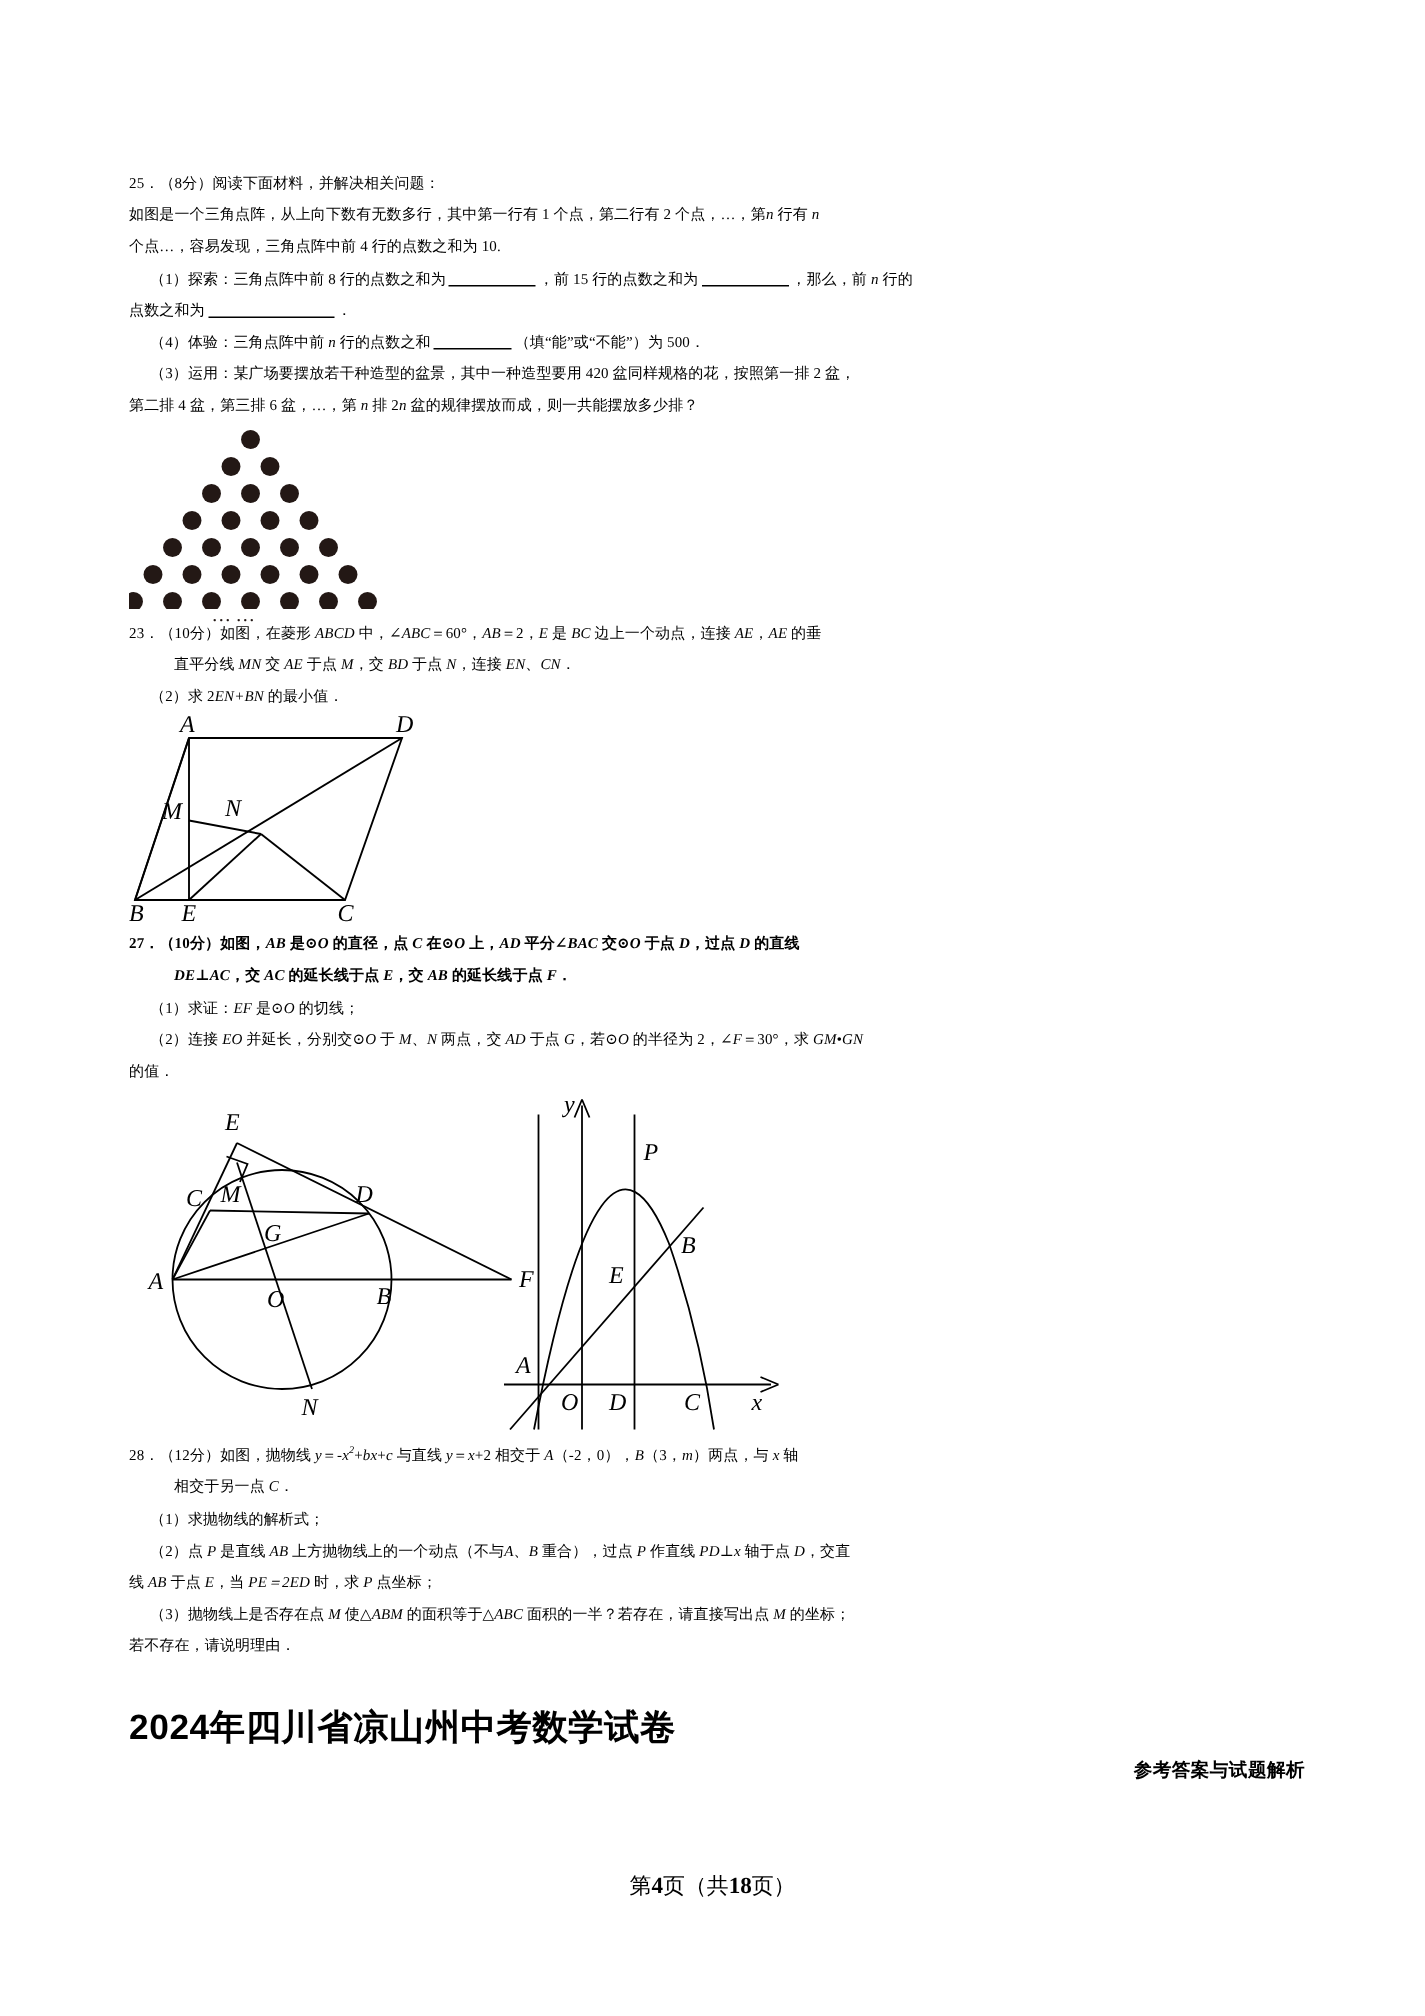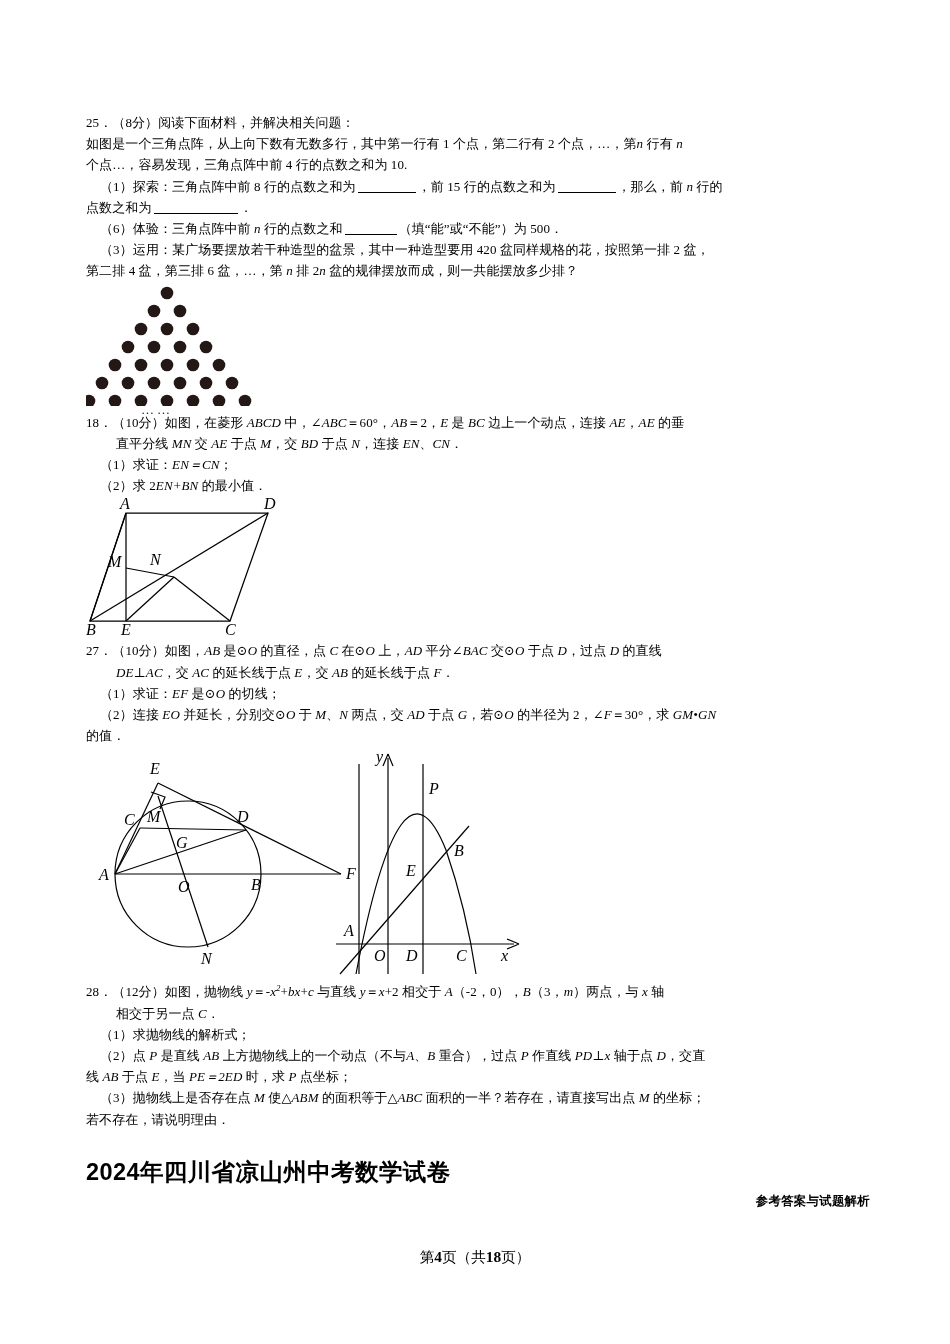--- a/index.html
+++ b/index.html
@@ -24,21 +24,21 @@
     background: #fff;
   }
   .content {
     position: absolute;
     left: 86px;
     top: 112px;
     width: 784px;
   }
   
   .q {
-    font-size: 13px;
+    font-size: 10px;
     line-height: 21.2px;
     text-align: justify;
     letter-spacing: 0.1px;
   }
   .hang {
     padding-left: 22px;
     text-indent: -22px;
   }
   .sub {
     padding-left: 14px;
@@ -119,21 +119,21 @@
       <span>如图是一个三角点阵，从上向下数有无数多行，其中第一行有 1 个点，第二行有 2 个点，…，第</span><span class="ital">n</span><span> 行有 </span><span class="ital">n</span><br>
       <span>个点…，容易发现，三角点阵中前 4 行的点数之和为 10.</span>
     </div>
     <div class="q sub">
       <span>（1）探索：三角点阵中前 8 行的点数之和为</span><span class="blank-s"></span><span>，前 15 行的点数之和为</span><span class="blank-s"></span><span>，那么，前 </span><span class="ital">n</span><span> 行的</span>
     </div>
     <div class="q">
       <span>点数之和为</span><span class="blank-m"></span><span>．</span>
     </div>
     <div class="q sub">
-      <span>（6）体验：三角点阵中前 </span><span class="ital">n</span><span> 行的点数之和</span><span class="blank-u"></span><span>（填“能”或“不能”）为 500．</span>
+      <span>（4）体验：三角点阵中前 </span><span class="ital">n</span><span> 行的点数之和</span><span class="blank-u"></span><span>（填“能”或“不能”）为 500．</span>
     </div>
     <div class="q sub hang" style="padding-left:14px;text-indent:0;">
       <span>（3）运用：某广场要摆放若干种造型的盆景，其中一种造型要用 420 盆同样规格的花，按照第一排 2 盆，</span>
     </div>
     <div class="q">
       <span>第二排 4 盆，第三排 6 盆，…，第 </span><span class="ital">n</span><span> 排 2</span><span class="ital">n</span><span> 盆的规律摆放而成，则一共能摆放多少排？</span>
     </div>
 
     <div class="fig" style="margin-top:2px;">
       <svg width="200" height="122" viewBox="0 0 200 122">
@@ -167,25 +167,22 @@
             <circle cx="133" cy="117" r="6.3"></circle>
             <circle cx="159" cy="117" r="6.3"></circle>
         </g>
       </svg>
       <div style="position:absolute;left:55px;top:118px;font-size:13px;letter-spacing:3px;color:#231815;">
         <span>……</span>
       </div>
     </div>
 
     <div class="q hang" style="margin-top:6px;">
-      <span>18．</span><span>（10分）</span><span>如图，在菱形 </span><span class="ital">ABCD</span><span> 中，∠</span><span class="ital">ABC</span><span>＝60°，</span><span class="ital">AB</span><span>＝2，</span><span class="ital">E</span><span> 是 </span><span class="ital">BC</span><span> 边上一个动点，连接 </span><span class="ital">AE</span><span>，</span><span class="ital">AE</span><span> 的垂</span><br>
+      <span>23．</span><span>（10分）</span><span>如图，在菱形 </span><span class="ital">ABCD</span><span> 中，∠</span><span class="ital">ABC</span><span>＝60°，</span><span class="ital">AB</span><span>＝2，</span><span class="ital">E</span><span> 是 </span><span class="ital">BC</span><span> 边上一个动点，连接 </span><span class="ital">AE</span><span>，</span><span class="ital">AE</span><span> 的垂</span><br>
       <span style="display:inline-block;width:8px;"></span><span>直平分线 </span><span class="ital">MN</span><span> 交 </span><span class="ital">AE</span><span> 于点 </span><span class="ital">M</span><span>，交 </span><span class="ital">BD</span><span> 于点 </span><span class="ital">N</span><span>，连接 </span><span class="ital">EN</span><span>、</span><span class="ital">CN</span><span>．</span>
-    </div>
-    <div class="q sub">
-      <span>（1）求证：</span><span class="ital">EN＝CN</span><span>；</span>
     </div>
     <div class="q sub">
       <span>（2）求 2</span><span class="ital">EN+BN</span><span> 的最小值．</span>
     </div>
 
     <div class="fig" style="margin-top:1px;">
       <svg width="230" height="140" viewBox="0 0 230 140">
         <g stroke="#000" stroke-width="1.25" fill="none">
 
           <path d="M40 16 L182 16 L144 124 L4 124 Z"></path>
@@ -207,21 +204,21 @@
           <text x="178" y="12">D</text>
           <text x="22" y="70">M</text>
           <text x="64" y="68">N</text>
           <text x="0" y="138">B</text>
           <text x="35" y="138">E</text>
           <text x="139" y="138">C</text>
         </g>
       </svg>
     </div>
 
-    <div class="q hang" style="margin-top:3px;">
+    <div class="q hang" style="margin-top:3px;font-weight:bold;">
       <span>27．</span><span>（10分）</span><span>如图，</span><span class="ital">AB</span><span> 是⊙</span><span class="ital">O</span><span> 的直径，点 </span><span class="ital">C</span><span> 在⊙</span><span class="ital">O</span><span> 上，</span><span class="ital">AD</span><span> 平分∠</span><span class="ital">BAC</span><span> 交⊙</span><span class="ital">O</span><span> 于点 </span><span class="ital">D</span><span>，过点 </span><span class="ital">D</span><span> 的直线</span><br>
       <span style="display:inline-block;width:8px;"></span><span class="ital">DE</span><span>⊥</span><span class="ital">AC</span><span>，交 </span><span class="ital">AC</span><span> 的延长线于点 </span><span class="ital">E</span><span>，交 </span><span class="ital">AB</span><span> 的延长线于点 </span><span class="ital">F</span><span>．</span>
     </div>
     <div class="q sub">
       <span>（1）求证：</span><span class="ital">EF</span><span> 是⊙</span><span class="ital">O</span><span> 的切线；</span>
     </div>
     <div class="q sub">
       <span>（2）连接 </span><span class="ital">EO</span><span> 并延长，分别交⊙</span><span class="ital">O</span><span> 于 </span><span class="ital">M</span><span>、</span><span class="ital">N</span><span> 两点，交 </span><span class="ital">AD</span><span> 于点 </span><span class="ital">G</span><span>，若⊙</span><span class="ital">O</span><span> 的半径为 2，∠</span><span class="ital">F</span><span>＝30°，求 </span><span class="ital">GM•GN</span>
     </div>
     <div class="q">

